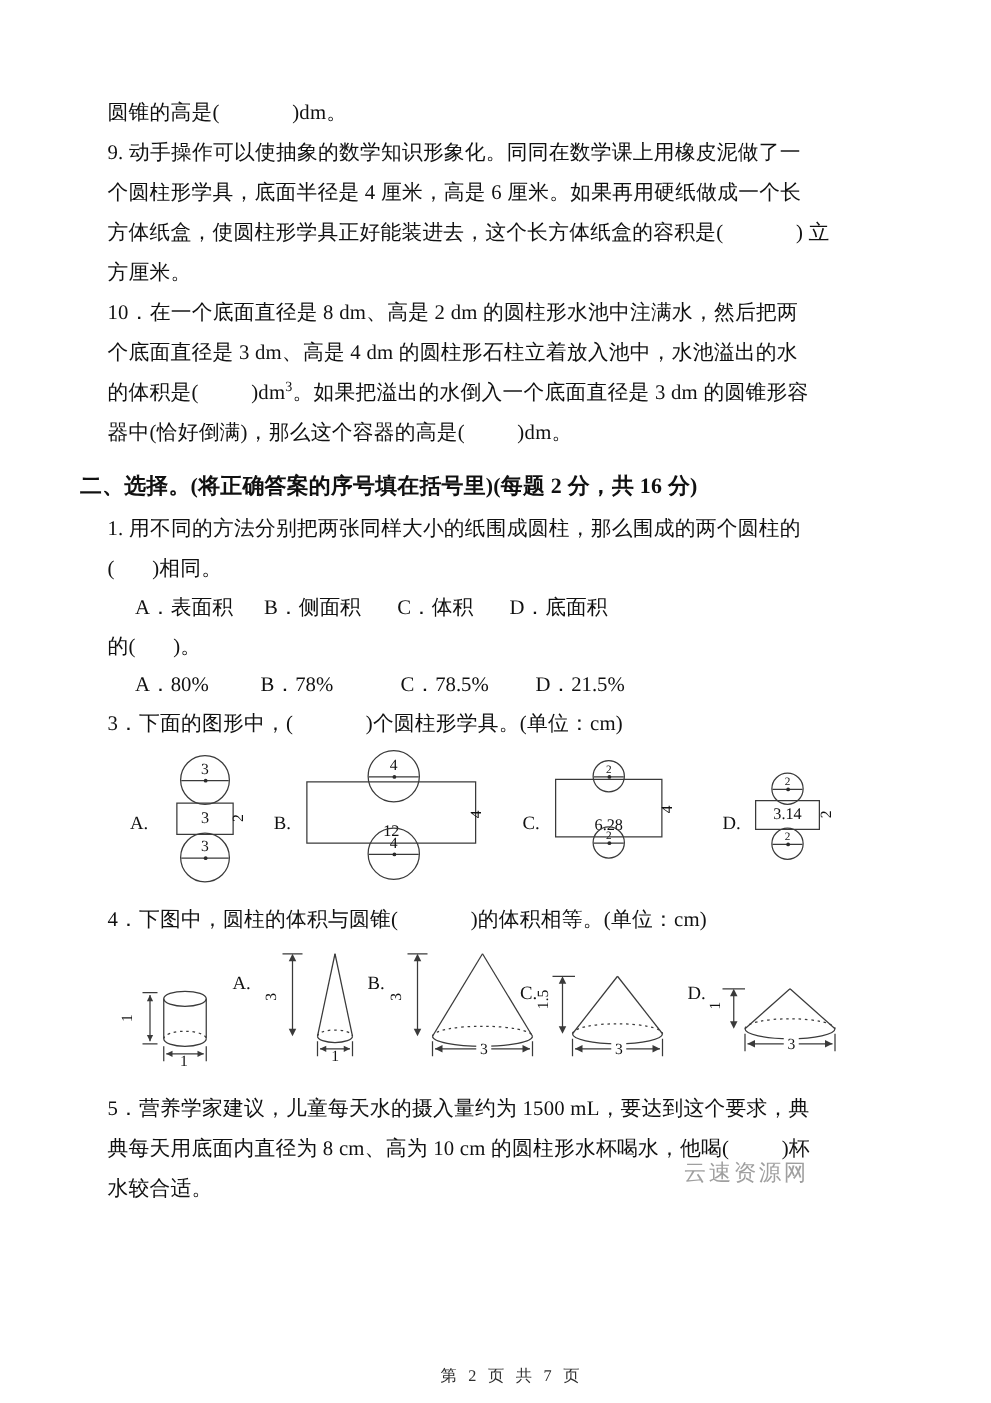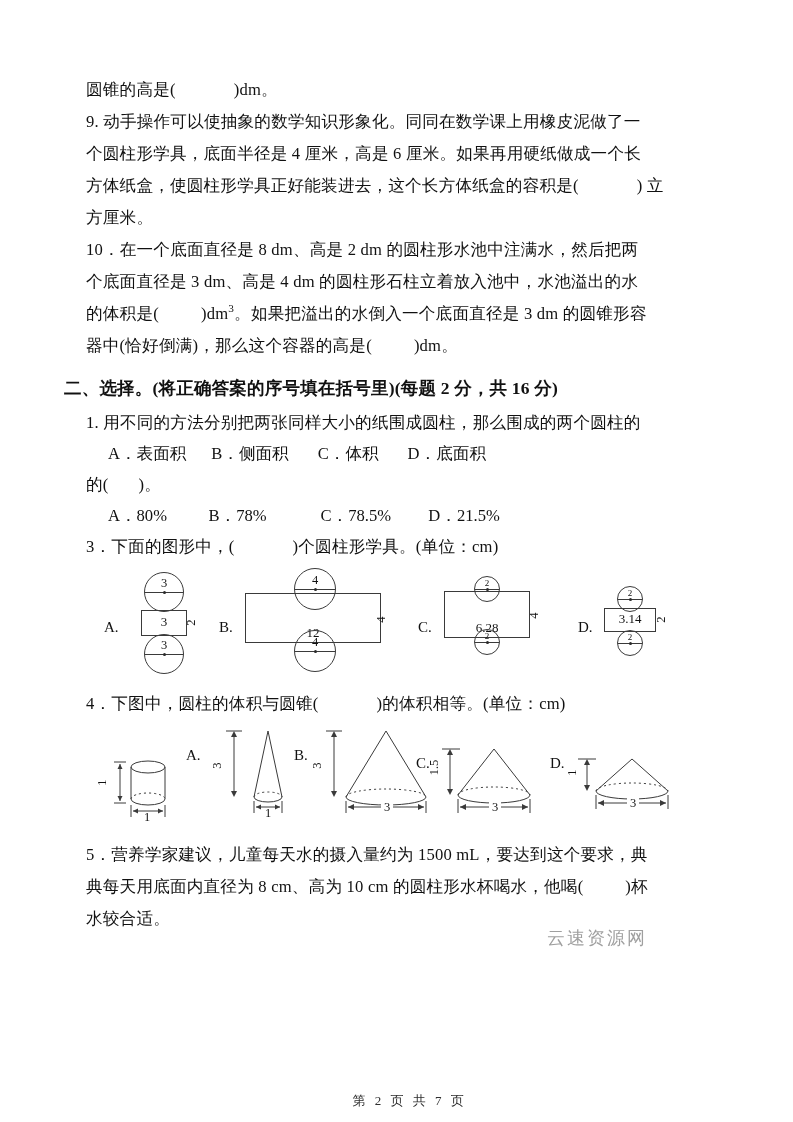--- a/index.html
+++ b/index.html
@@ -176,20 +176,21 @@
     <p class="q">方厘米。</p>
 
     <p class="q">10．在一个底面直径是 8 dm、高是 2 dm 的圆柱形水池中注满水，然后把两</p>
     <p class="q">个底面直径是 3 dm、高是 4 dm 的圆柱形石柱立着放入池中，水池溢出的水</p>
     <p class="q"><span>的体积是(</span><span class="blank w2"></span><span>)dm</span><sup>3</sup><span>。如果把溢出的水倒入一个底面直径是 3 dm 的圆锥形容</span></p>
     <p class="q"><span>器中(恰好倒满)，那么这个容器的高是(</span><span class="blank w2"></span><span>)dm。</span></p>
 
     <p class="section-head">二、选择。(将正确答案的序号填在括号里)(每题 2 分，共 16 分)</p>
 
     <p class="q">1. 用不同的方法分别把两张同样大小的纸围成圆柱，那么围成的两个圆柱的</p>
+    <p class="q"><span>(</span><span class="blank w3"></span><span>)相同。</span></p>
     <p class="opts">A．表面积      B．侧面积       C．体积       D．底面积</p>
 
     <p class="q"><span>的(</span><span class="blank w3"></span><span>)。</span></p>
     <p class="opts">A．80%          B．78%             C．78.5%         D．21.5%</p>
 
     <p class="q"><span>3．下面的图形中，(</span><span class="blank w1"></span><span>)个圆柱形学具。(单位：cm)</span></p>
 
     <div class="figrow">
 
       <div class="opt-letter" style="left:18px; top:53px;">A.</div>

